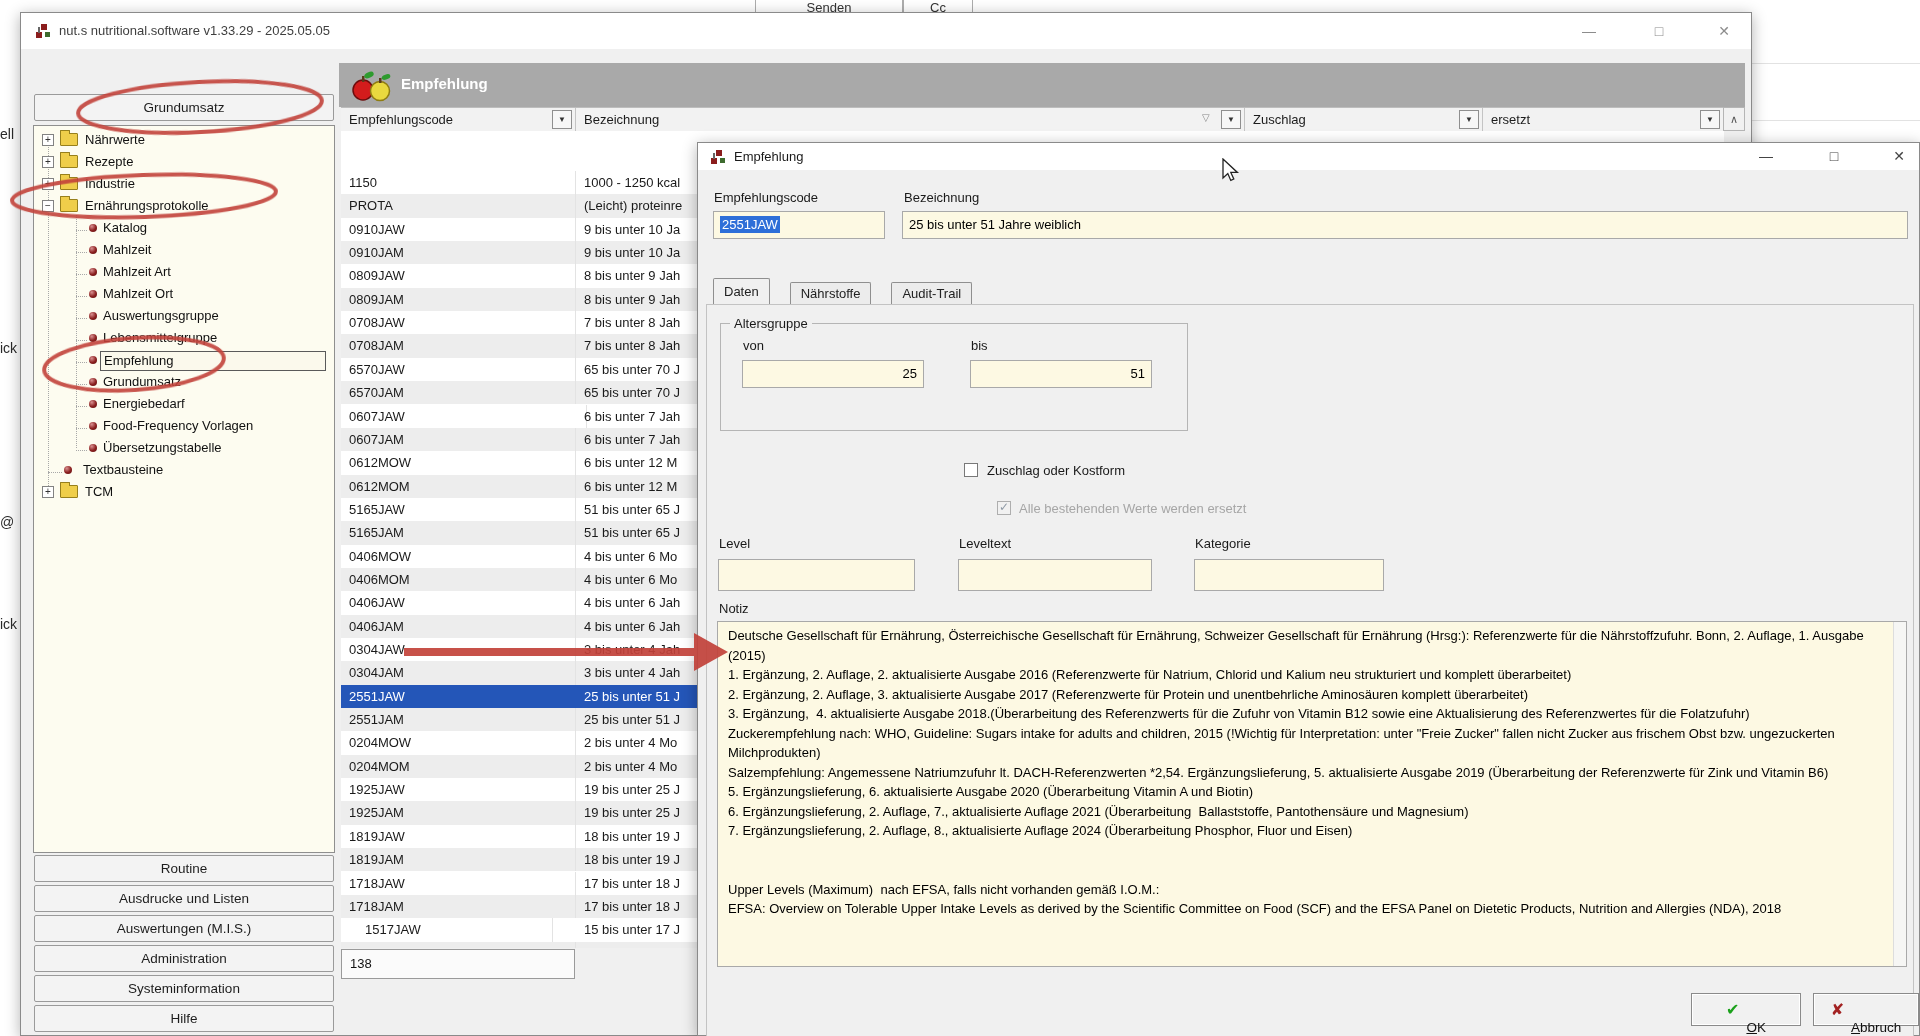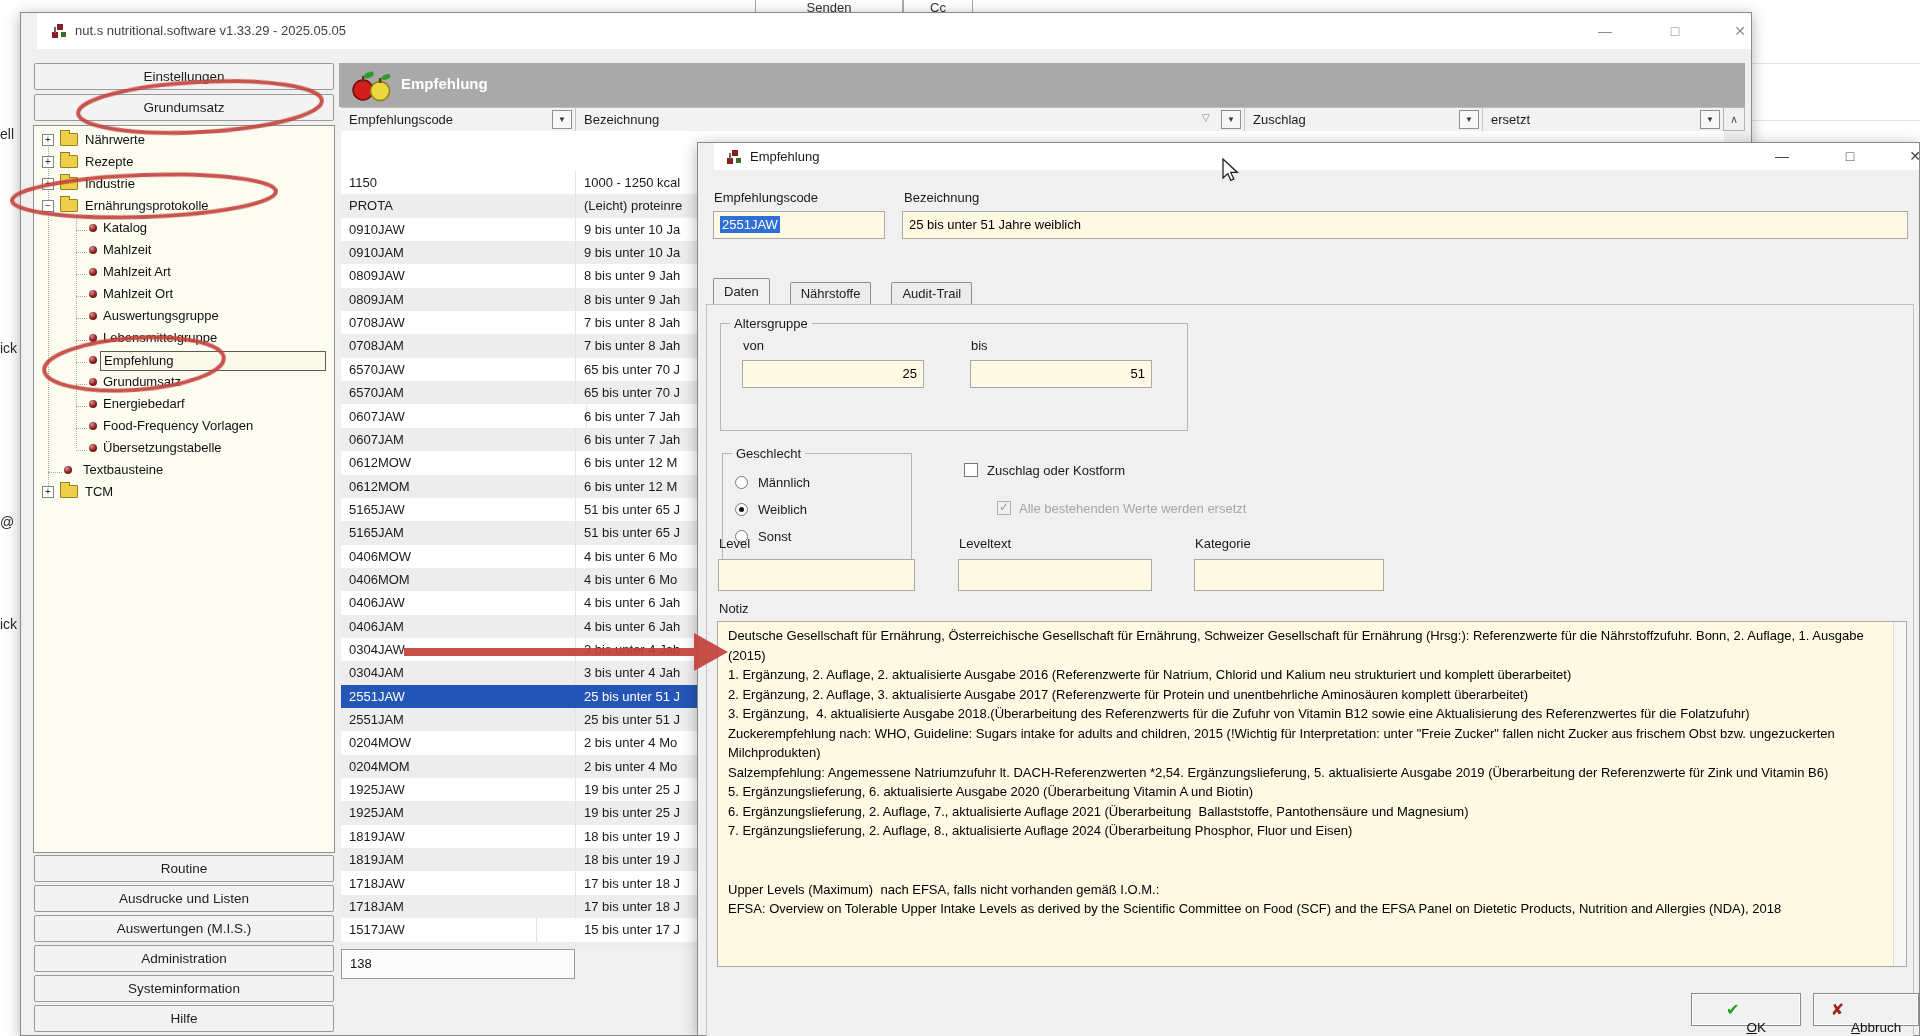--- a/index.html
+++ b/index.html
@@ -8,21 +8,21 @@
   .screen{position:relative;width:1920px;height:1036px;overflow:hidden;background:#ffffff;}
 
   
   .bg-frag{position:absolute;color:#2a2a2a;font-size:14px;white-space:nowrap;overflow:hidden;}
   .bg-topbtn{position:absolute;top:-10px;height:24px;border:1px solid #adadad;background:#fff;
              font-size:13px;color:#333;text-align:center;line-height:34px;}
   .bg-line{position:absolute;height:1px;background:#e2e2e2;}
 
   
   .win{position:absolute;background:#f0f0f0;border:1px solid #8a8a8a;box-shadow:0 3px 14px rgba(0,0,0,.3);}
-  .titlebar{position:absolute;left:16px;top:0;right:0;background:#ffffff;}
+  .titlebar{position:absolute;left:0;top:0;right:0;background:#ffffff;}
   .titletext{position:absolute;font-size:13px;color:#3f3f3f;white-space:nowrap;}
   .winctl{position:absolute;width:30px;height:22px;text-align:center;color:#8c8c8c;font-size:14px;line-height:22px;}
   .winctl.dark{color:#444;}
 
   
   .side-btn{position:absolute;left:3px;right:3px;height:27px;background:#f3f3f3;border:1px solid #9a9a9a;
             border-radius:2px;text-align:center;font-size:13.5px;color:#1d1d1d;line-height:25px;}
   .treepanel{position:absolute;background:#fdfcf0;border:1px solid #8f8f8f;overflow:hidden;}
   .tree-item{position:absolute;left:0;right:2px;height:22px;font-size:13px;color:#111;}
   .tree-label{position:absolute;top:2px;line-height:18px;padding:0 3px;white-space:nowrap;}
@@ -114,21 +114,20 @@
         <rect x="10" y="9" width="5" height="5" fill="#3e6b2e"></rect>
           <rect x="3" y="4" width="2" height="6" fill="#666"></rect>
       </svg>
       <span class="titletext" style="left:38px;top:10px;">nut.s nutritional.software v1.33.29 - 2025.05.05</span>
       <span class="winctl" style="left:1553px;top:7px;">—</span>
       <span class="winctl" style="left:1623px;top:7px;">□</span>
       <span class="winctl" style="left:1688px;top:7px;">✕</span>
     </div>
 
     <div style="position:absolute;left:10px;top:42px;width:306px;height:982px;">
-      <div class="side-btn" style="top:8px;">Einstellungen</div>
       <div class="side-btn" style="top:39px;">Grundumsatz</div>
       <div class="treepanel" id="tree" style="left:2px;top:70px;width:302px;height:728px;">
           <div class="vline" style="left: 14px; top: 14px; height: 352px;"></div>
           <div class="vline" style="left: 42px; top: 89px; height: 233px;"></div>
           <div class="tree-item" style="top: 3px;">
             <span class="expander" style="left: 8px;">+</span>
             <span class="folder" style="left: 26px;"></span>
             <span class="tree-label" style="left: 48px;">Nährwerte</span>
           </div>
           <div class="tree-item" style="top: 25px;">
@@ -562,21 +561,21 @@
           <div class="tcell" style="left: 0px; width: 235px;">1718JAM</div>
           <div class="tcell" style="left: 235px; width: 669px;">17 bis unter 18 J</div>
           <div class="tcell" style="left: 904px; width: 238px;">
             <span class="cellbox" style="left: 112px;"></span>
           </div>
           <div class="tcell" style="left: 1142px; width: 241px;">
             <span class="cellbox" style="left: 113.5px;"></span>
           </div>
         </div>
         <div class="trow" style="top: 747.2px;">
-          <div class="tcell" style="left: 0px; width: 196px;">1517JAW</div>
+          <div class="tcell" style="left: 16px; width: 196px;">1517JAW</div>
           <div class="tcell" style="left: 235px; width: 669px;">15 bis unter 17 J</div>
           <div class="tcell" style="left: 904px; width: 238px;">
             <span class="cellbox" style="left: 112px;"></span>
           </div>
           <div class="tcell" style="left: 1142px; width: 241px;">
             <span class="cellbox" style="left: 113.5px;"></span>
           </div>
         </div>
         <div class="trow alt" style="top: 770.55px;">
           <div class="tcell" style="left: 0px; width: 235px;">1517JAM</div>
@@ -632,29 +631,20 @@
     <div class="tabpanel" style="left:8px;top:161px;width:1208px;height:838px;"></div>
 
     <div class="groupbox" style="left:22px;top:180px;width:468px;height:108px;">
       <span class="legend">Altersgruppe</span>
       <div class="dlabel" style="left:22px;top:14px;">von</div>
       <div class="dinput" style="left:21px;top:36px;width:182px;height:28px;text-align:right;">25</div>
       <div class="dlabel" style="left:250px;top:14px;">bis</div>
       <div class="dinput" style="left:249px;top:36px;width:182px;height:28px;text-align:right;">51</div>
     </div>
 
-    <div class="groupbox" id="geschlecht-box" style="left:24px;top:310px;width:190px;height:124px;">
-      <span class="legend">Geschlecht</span>
-    <span class="radio" style="left: 12px; top: 22px;"></span>
-        <div class="dlabel" style="left: 35px; top: 21px;">Männlich</div>
-        <span class="radio checked" style="left: 12px; top: 49px;"></span>
-        <div class="dlabel" style="left: 35px; top: 48px;">Weiblich</div>
-        <span class="radio" style="left: 12px; top: 76px;"></span>
-        <div class="dlabel" style="left: 35px; top: 75px;">Sonst</div>
-      </div>
 
     <div class="checkbox" style="left:266px;top:320px;"></div>
     <div class="dlabel" style="left:289px;top:320px;">Zuschlag oder Kostform</div>
     <div class="checkbox disabled checked" style="left:299px;top:358px;"></div>
     <div class="dlabel" style="left:321px;top:358px;color:#a6a6a6;">Alle bestehenden Werte werden ersetzt</div>
 
     <div class="dlabel" style="left:21px;top:393px;">Level</div>
     <div class="dinput" style="left:20px;top:416px;width:197px;height:32px;"></div>
     <div class="dlabel" style="left:261px;top:393px;">Leveltext</div>
     <div class="dinput" style="left:260px;top:416px;width:194px;height:32px;"></div>

